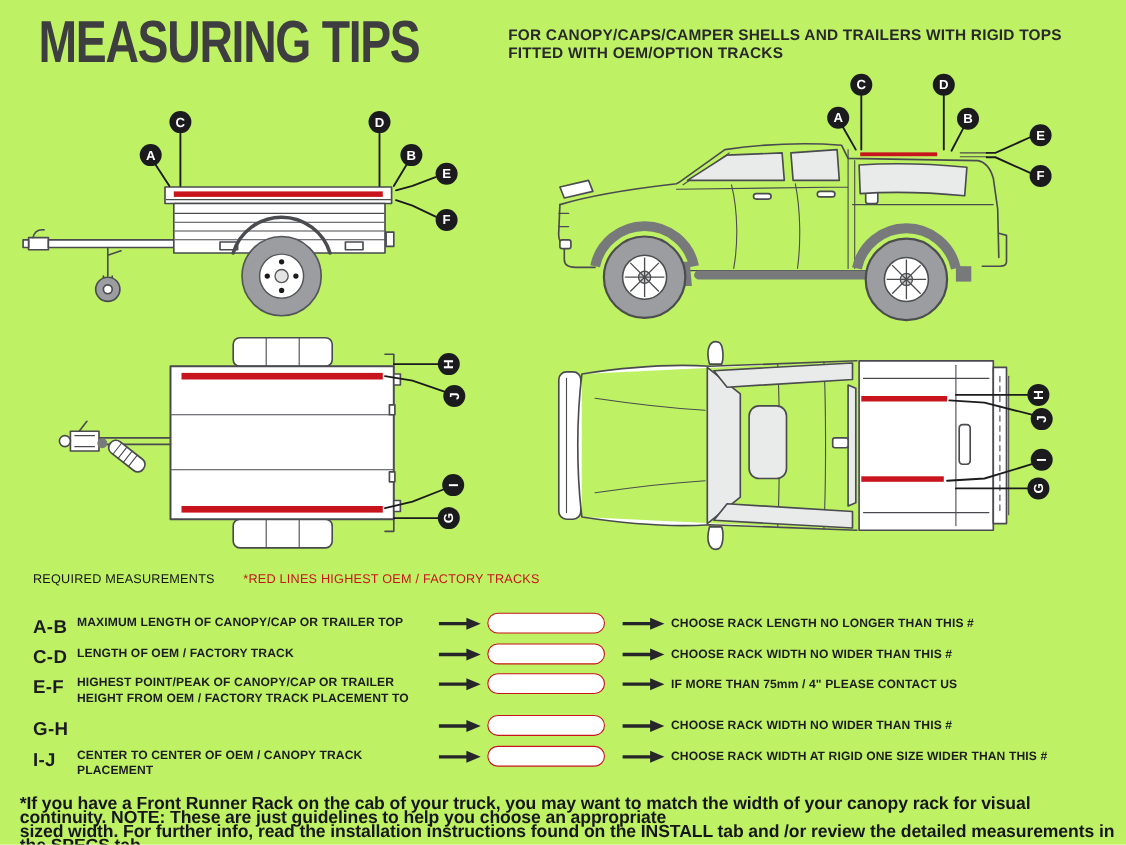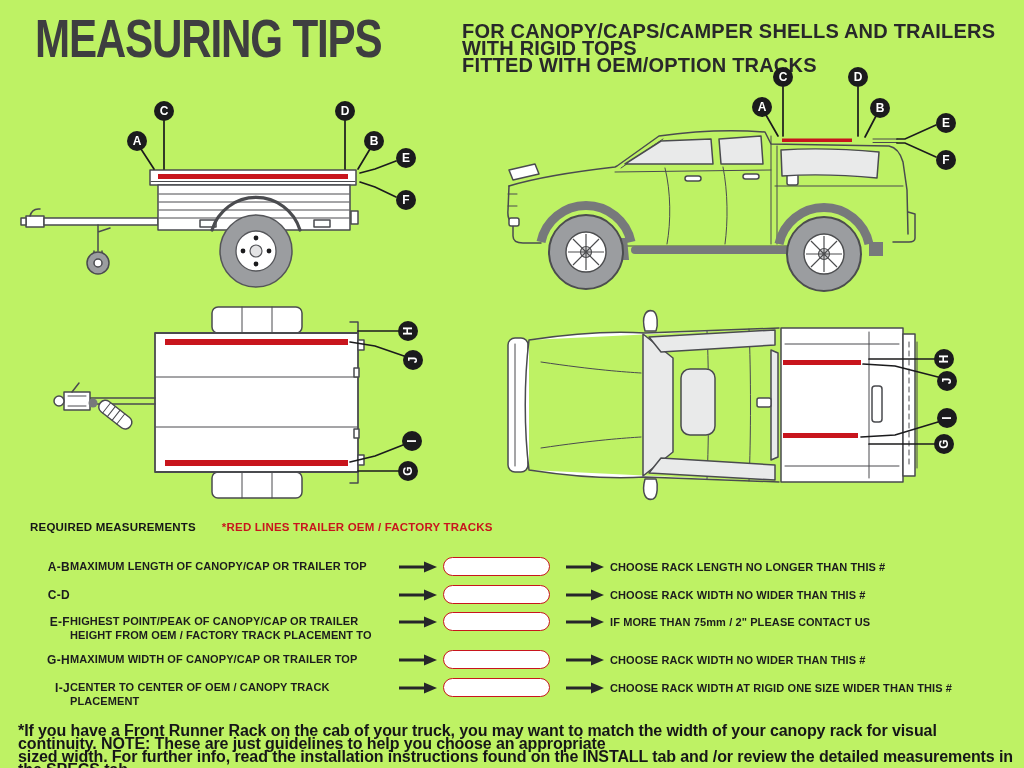--- a/index.html
+++ b/index.html
@@ -1,44 +1,44 @@
 <!DOCTYPE html>
 <html style="--accent-red: #c8151d; --title-gray: #3e3e40; --line-art: #4a4b4f; --glass-gray: #e9eaea; --tyre-gray: #9b9da0; --dark-gray: #77797b;"><head>
 <meta charset="utf-8">
 <style>
   html,body{margin:0;padding:0;background:#fff;}
   .page{position:relative;width:1024px;height:768px;background:#bef264;overflow:hidden;
         font-family:"Liberation Sans",sans-serif;color:#1c1c1e;}
   
   .title{position:absolute;left:35px;top:12px;font-size:54px;font-weight:bold;line-height:52px;
          letter-spacing:-1.5px;color:var(--title-gray,#3e3e40);transform:scaleX(.78);transform-origin:left top;white-space:nowrap;}
-  .subtitle{position:absolute;left:462px;top:23px;font-size:20px;font-weight:bold;line-height:17px;
+  .subtitle{position:absolute;left:462px;top:23px;font-size:14px;font-weight:bold;line-height:17px;
             letter-spacing:.2px;color:#28282a;}
   
   svg.diagram{position:absolute;overflow:visible;}
   .art{stroke:var(--line-art,#4a4b4f);stroke-width:1.5;fill:none;stroke-linecap:round;stroke-linejoin:round;}
   .w{fill:#fff;}
   .glass{fill:var(--glass-gray,#e9eaea);}
   .tyre{fill:var(--tyre-gray,#9b9da0);}
   .dark{fill:var(--dark-gray,#77797b);stroke:none;}
   .thick{stroke-width:3.2;}
   .thin{stroke-width:1px;}
   .red{fill:var(--accent-red,#c8151d);stroke:none;}
   .leader{stroke:#1b1b1d;stroke-width:1.7;fill:none;stroke-linecap:round;}
   .cdot{fill:#1b1b1d;stroke:none;}
   text.cl{fill:#fff;font-family:"Liberation Sans",sans-serif;font-weight:bold;font-size:12px;text-anchor:middle;}
   
-  .legend{position:absolute;left:30px;top:521px;display:flex;gap:26px;font-size:11.5px;font-weight:bold;letter-spacing:.2px;}
+  .legend{position:absolute;left:30px;top:521px;display:flex;gap:26px;font-size:11.5px;font-weight:normal;letter-spacing:.2px;}
   .legend .req{color:#161618;}
   .legend .rednote{color:var(--accent-red,#c8151d);}
   
   .mtable{position:absolute;left:30px;top:552px;width:992px;height:160px;}
   .mrow{position:absolute;left:0;width:992px;height:40px;}
   .mrow > *{position:absolute;top:0;}
-  .mr-range{left:0;width:40px;font-size:12px;font-weight:bold;padding-top:3px;letter-spacing:.3px;text-align:right;}
+  .mr-range{left:0;width:40px;font-size:17px;font-weight:bold;padding-top:3px;letter-spacing:.3px;}
   .mr-desc{left:40px;width:326px;font-size:11px;font-weight:bold;line-height:13.5px;padding-top:3px;letter-spacing:.1px;}
   .mr-arrow1{left:368px;top:4px;}
   .mr-pill{left:413px;width:105px;height:17px;border:1.6px solid var(--accent-red,#c8151d);border-radius:11px;background:#fff;}
   .mr-arrow2{left:535px;top:4px;}
   .mr-instr{left:580px;width:412px;font-size:11px;font-weight:bold;line-height:14px;padding-top:3px;letter-spacing:.1px;}
   .arrow-line{stroke:#26262a;stroke-width:3;}
   .arrow-head{fill:#26262a;}
   
   .footnote{position:absolute;left:18px;top:724px;width:1000px;font-size:16px;font-weight:bold;
             line-height:13px;letter-spacing:-.1px;color:#161618;}
@@ -303,21 +303,21 @@
       <g>
         <path class="leader" d="M439,144 H374"></path>
           <circle class="cdot" cx="449" cy="144" r="10"></circle>
         <text class="cl" x="449" y="148" transform="rotate(-90 449 144)">G</text>
       </g>
     </g>
   </svg>
 
   <div class="legend">
     <span class="req">REQUIRED MEASUREMENTS</span>
-    <span class="rednote">*RED LINES TRAILER OEM / FACTORY TRACKS</span>
+    <span class="rednote">*RED LINES HIGHEST OEM / FACTORY TRACKS</span>
   </div>
 
   <div class="mtable">
 
     <div class="mrow" style="top:5px">
       <div class="mr-range">A-B</div>
       <div class="mr-desc">
         <div>MAXIMUM  LENGTH OF CANOPY/CAP OR TRAILER TOP</div>
         <div></div>
       </div>
@@ -331,20 +331,24 @@
           <polygon class="arrow-head" points="26,0.5 39,6 26,11.5"></polygon>
         </svg>
       <div class="mr-instr">
         <div>CHOOSE RACK LENGTH NO LONGER THAN THIS #</div>
         <div></div>
       </div>
     </div>
 
     <div class="mrow" style="top:33px">
       <div class="mr-range">C-D</div>
+      <div class="mr-desc">
+        <div>LENGTH OF OEM / FACTORY TRACK</div>
+        <div></div>
+      </div>
       <svg class="mr-arrow1" width="40" height="12" viewBox="0 0 40 12">
           <line class="arrow-line" x1="1" y1="6" x2="28" y2="6"></line>
           <polygon class="arrow-head" points="26,0.5 39,6 26,11.5"></polygon>
         </svg>
       <div class="mr-pill"></div>
       <svg class="mr-arrow2" width="40" height="12" viewBox="0 0 40 12">
           <line class="arrow-line" x1="1" y1="6" x2="28" y2="6"></line>
           <polygon class="arrow-head" points="26,0.5 39,6 26,11.5"></polygon>
         </svg>
       <div class="mr-instr">
@@ -362,30 +366,26 @@
       <svg class="mr-arrow1" width="40" height="12" viewBox="0 0 40 12">
           <line class="arrow-line" x1="1" y1="6" x2="28" y2="6"></line>
           <polygon class="arrow-head" points="26,0.5 39,6 26,11.5"></polygon>
         </svg>
       <div class="mr-pill"></div>
       <svg class="mr-arrow2" width="40" height="12" viewBox="0 0 40 12">
           <line class="arrow-line" x1="1" y1="6" x2="28" y2="6"></line>
           <polygon class="arrow-head" points="26,0.5 39,6 26,11.5"></polygon>
         </svg>
       <div class="mr-instr">
-        <div>IF MORE THAN 75mm / 2" PLEASE CONTACT US</div>
+        <div>IF MORE THAN 75mm / 4" PLEASE CONTACT US</div>
       </div>
     </div>
 
     <div class="mrow" style="top:98px">
       <div class="mr-range">G-H</div>
-      <div class="mr-desc">
-        <div>MAXIMUM  WIDTH OF CANOPY/CAP OR TRAILER TOP</div>
-        <div></div>
-      </div>
       <svg class="mr-arrow1" width="40" height="12" viewBox="0 0 40 12">
           <line class="arrow-line" x1="1" y1="6" x2="28" y2="6"></line>
           <polygon class="arrow-head" points="26,0.5 39,6 26,11.5"></polygon>
         </svg>
       <div class="mr-pill"></div>
       <svg class="mr-arrow2" width="40" height="12" viewBox="0 0 40 12">
           <line class="arrow-line" x1="1" y1="6" x2="28" y2="6"></line>
           <polygon class="arrow-head" points="26,0.5 39,6 26,11.5"></polygon>
         </svg>
       <div class="mr-instr">

